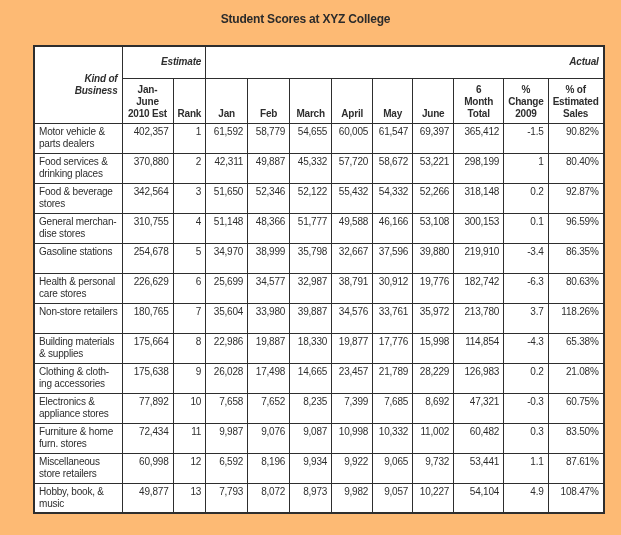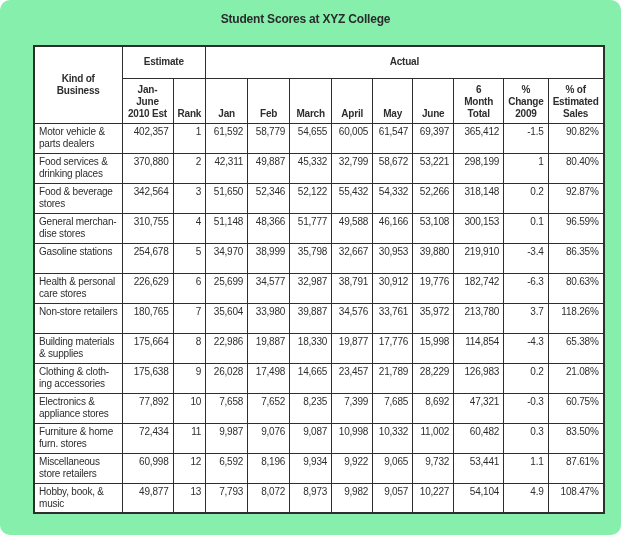--- a/index.html
+++ b/index.html
@@ -6,23 +6,22 @@
     margin: 0;
     padding: 0;
     background: #ffffff;
     font-family: "Liberation Sans", sans-serif;
     color: #2e2e2e;
   }
   .page {
     position: relative;
     width: 621px;
     height: 535px;
-    background: #86efac;
+    background: #fdba74;
     overflow: hidden;
-    border-radius: 10px;
   }
   .title {
     position: absolute;
     top: 12px;
     left: 0;
     width: 611px;
     text-align: center;
     font-size: 12px;
     font-weight: bold;
     letter-spacing: -0.2px;
@@ -42,21 +41,21 @@
   table.scores th, table.scores td {
     border: 1px solid #2e2e2e;
     white-space: pre-line;
     overflow: hidden;
     font-weight: normal;
     line-height: 12px;
     padding: 2px 4px;
   }
   
   tr.hrow1 { height: 32px; }
-  tr.hrow1 th { vertical-align: middle; text-align: center; font-weight: bold; }
+  tr.hrow1 th { vertical-align: middle; text-align: right; font-weight: bold; font-style: italic; }
   th.kob { vertical-align: middle; text-align: center; font-weight: bold; }
   tr.hrow2 { height: 45px; }
   tr.hrow2 th { vertical-align: bottom; text-align: center; font-weight: bold; padding-bottom: 3px; }
   
   tbody tr { height: 30px; padding-left: 48px; }
   tbody td { vertical-align: top; padding-top: 3px; }
   td.label { text-align: left; padding-left: 5px; }
   td.num { text-align: right; padding-right: 5px; }
 </style>
 </head>
@@ -126,21 +125,21 @@
       <td class="num">90.82%</td>
     </tr>
         <tr>
       <td class="label">Food services &amp;
 drinking places</td>
       <td class="num">370,880</td>
       <td class="num">2</td>
       <td class="num">42,311</td>
       <td class="num">49,887</td>
       <td class="num">45,332</td>
-      <td class="num">32,799</td>
+      <td class="num">57,720</td>
       <td class="num">58,672</td>
       <td class="num">53,221</td>
       <td class="num">298,199</td>
       <td class="num">1</td>
       <td class="num">80.40%</td>
     </tr>
         <tr>
       <td class="label">Food &amp; beverage
 stores</td>
       <td class="num">342,564</td>
@@ -171,21 +170,21 @@
       <td class="num">96.59%</td>
     </tr>
         <tr>
       <td class="label">Gasoline stations</td>
       <td class="num">254,678</td>
       <td class="num">5</td>
       <td class="num">34,970</td>
       <td class="num">38,999</td>
       <td class="num">35,798</td>
       <td class="num">32,667</td>
-      <td class="num">30,953</td>
+      <td class="num">37,596</td>
       <td class="num">39,880</td>
       <td class="num">219,910</td>
       <td class="num">-3.4</td>
       <td class="num">86.35%</td>
     </tr>
         <tr>
       <td class="label">Health &amp; personal
 care stores</td>
       <td class="num">226,629</td>
       <td class="num">6</td>

